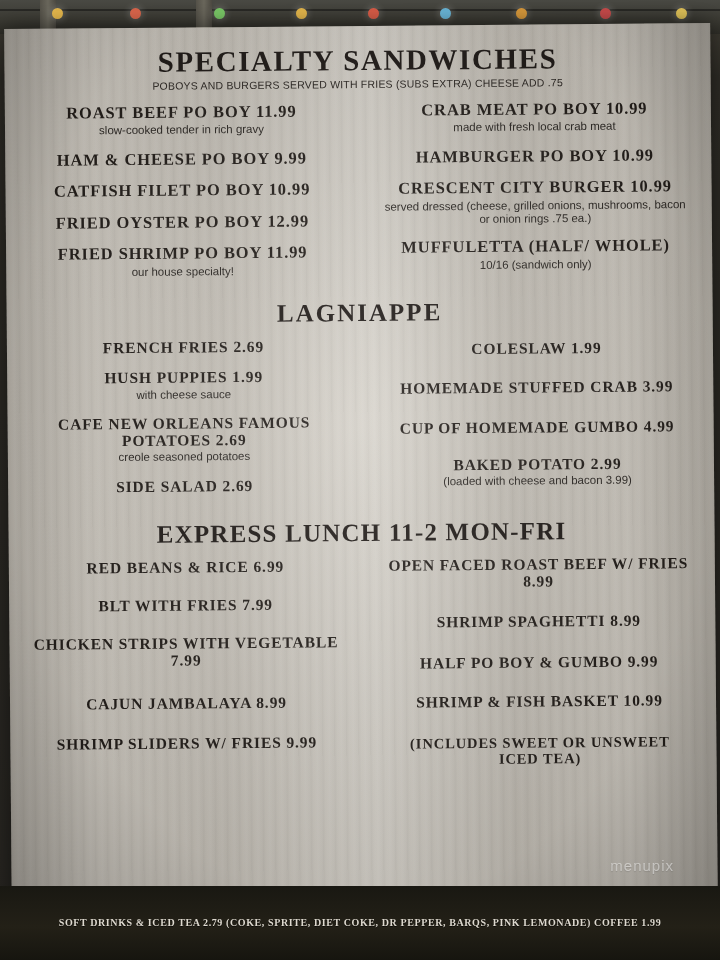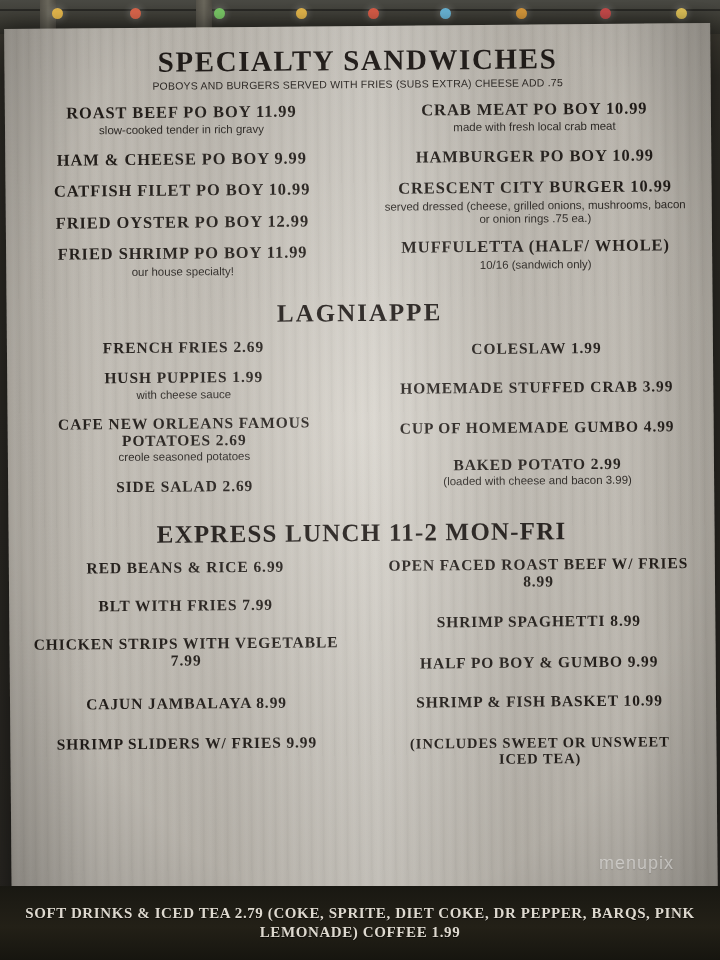--- a/index.html
+++ b/index.html
@@ -89,21 +89,21 @@
     background: linear-gradient(180deg,#191812 0%, #232017 55%, #16150f 100%);
     color: #ded9cf;
     display: flex;
     align-items: center;
     justify-content: center;
     text-align: center;
   }
   .bottom-bar .drinks {
     font-family: "Liberation Serif", serif;
     font-weight: bold;
-    font-size: 15px;
+    font-size: 10px;
     letter-spacing: 0.6px;
     line-height: 1.25;
     padding: 0 18px;
     text-shadow: 0 1px 0 rgba(0,0,0,.6);
   }
 
   
   .section-title {
     text-align: center;
     font-family: "Liberation Serif", serif;
@@ -154,21 +154,21 @@
   .sz-16 { font-size: 16.5px; }
   .sz-15 { font-size: 15.5px; }
   .sz-14 { font-size: 14.5px; }
 
   
   .watermark {
     position: absolute;
     right: 46px;
     bottom: 86px;
     font-family: "Liberation Sans", sans-serif;
-    font-size: 18px;
+    font-size: 15px;
     letter-spacing: 1px;
     color: rgba(255,255,255,0.45);
     text-shadow: 0 1px 1px rgba(0,0,0,.12);
     text-align: right;
   }
   .sp-b { margin-top: 13px; }
   .sp-c { margin-top: 12px; }
 </style>
 </head>
 <body>

